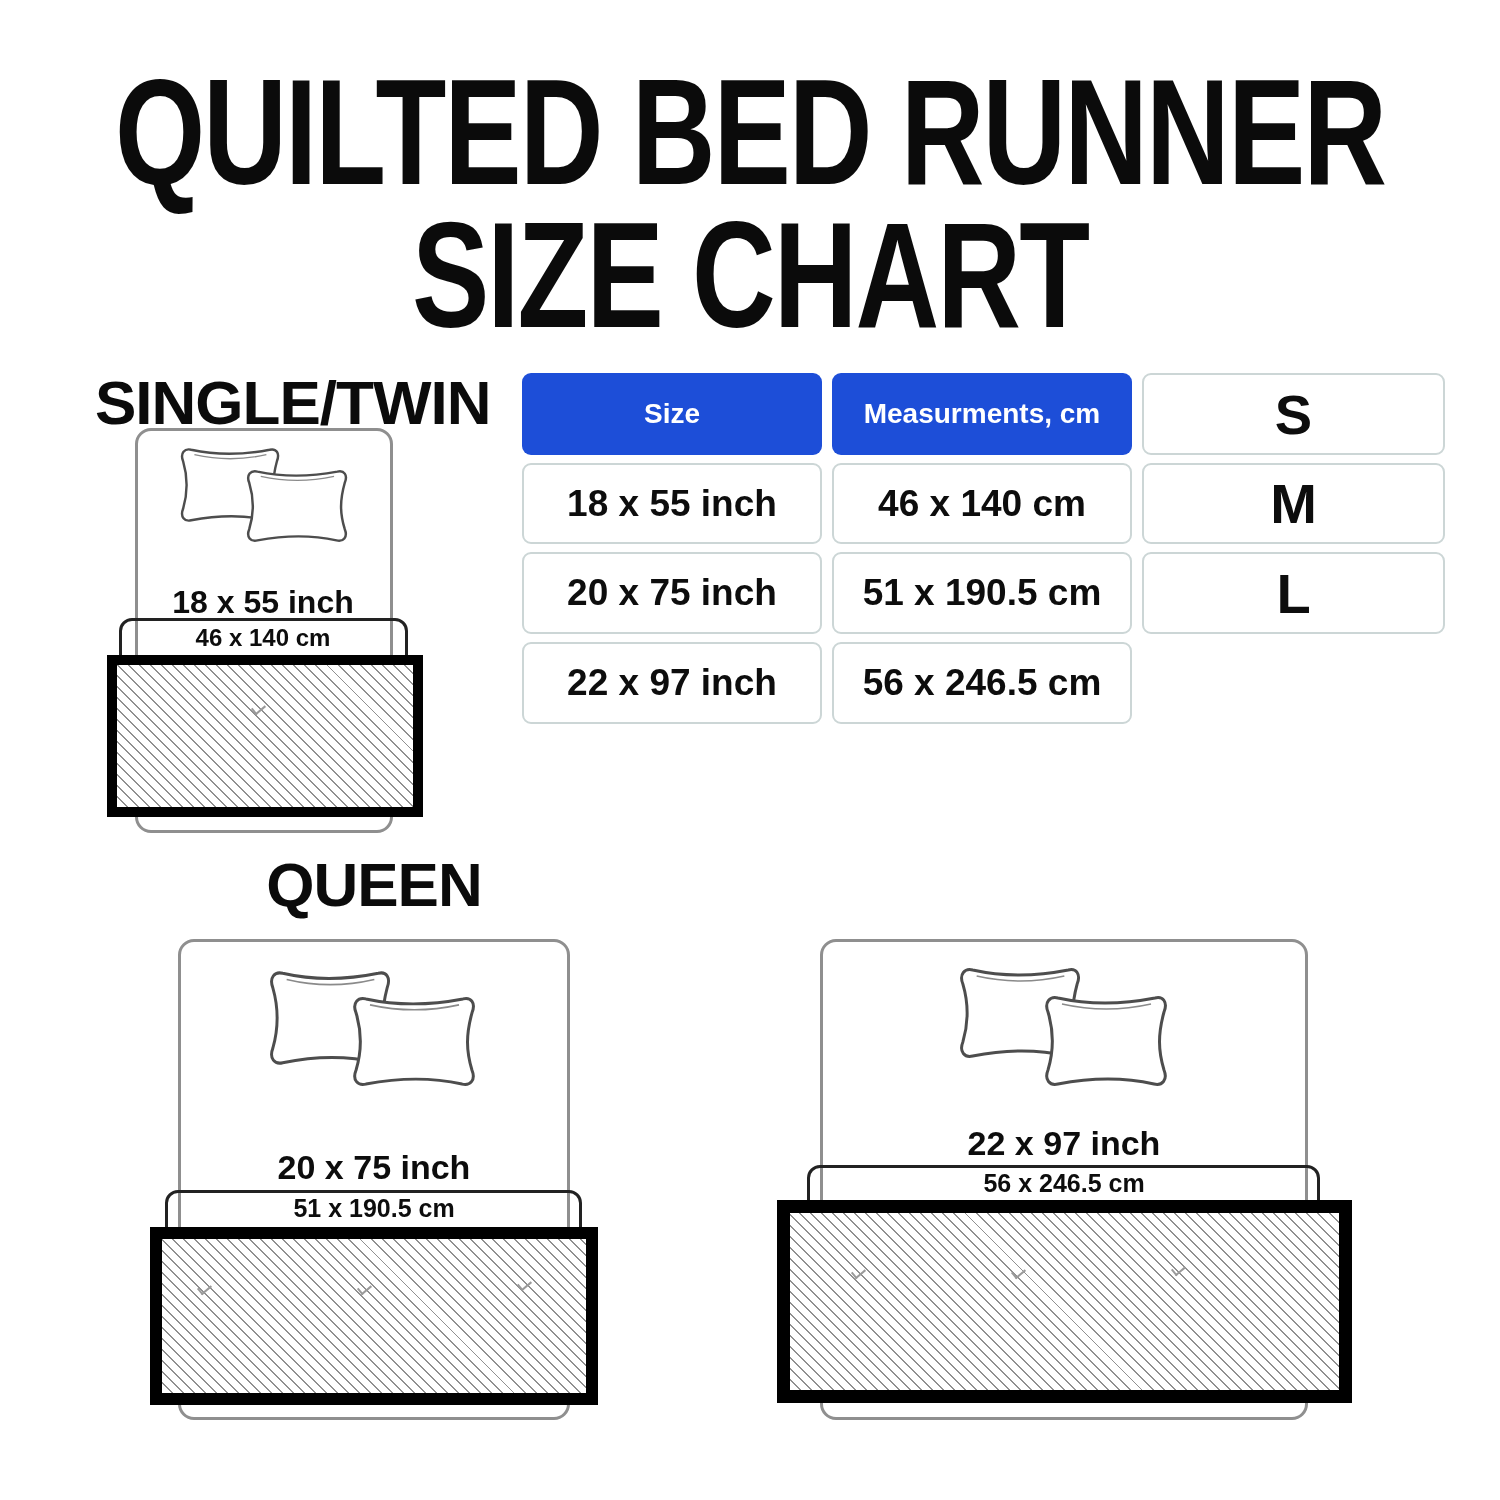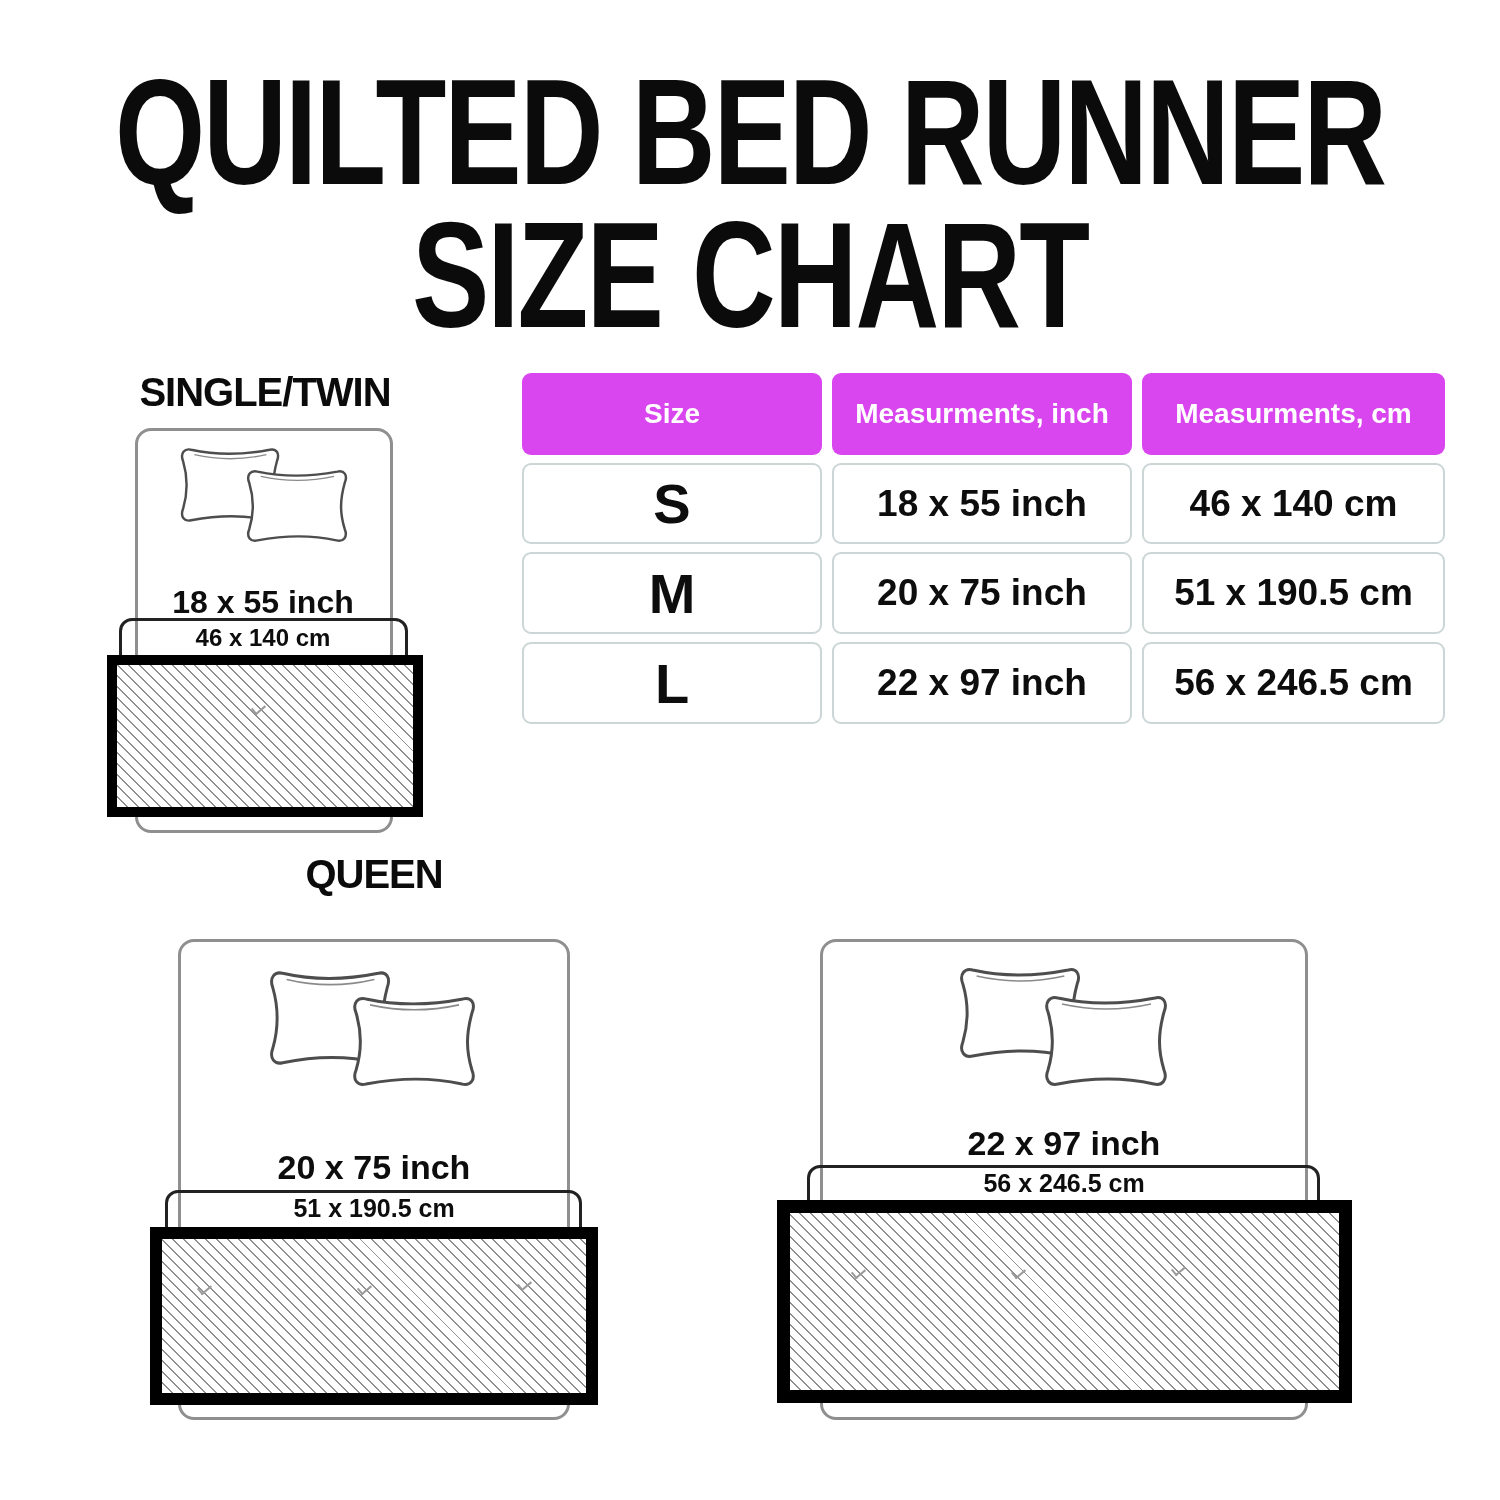--- a/index.html
+++ b/index.html
@@ -24,37 +24,37 @@
 
   
   .size-table {
     position: absolute; left: 522px; top: 373px; z-index: 2;
     display: grid;
     grid-template-columns: 300px 300px 303px;
     grid-template-rows: 82px 81px 82px 82px;
     row-gap: 8px; column-gap: 10px;
   }
   .size-table .h {
-    background: #d946ef; border-radius: 9px; color: #ffffff;
+    background: #1d4ed8; border-radius: 9px; color: #ffffff;
     display: flex; align-items: center; justify-content: center;
     font-size: 28px; font-weight: 700;
   }
   .size-table .c {
     background: #ffffff; border: 2px solid #ccd6d6; border-radius: 9px;
     display: flex; align-items: center; justify-content: center;
     font-weight: 700; color: #0d0d0d;
   }
   .size-table .c.sz { font-size: 56px; }
   .size-table .c.ms { font-size: 37px; }
 
   
   .sec-label {
     position: absolute; z-index: 6; text-align: center;
     font-weight: 800; color: #0b0b0b; letter-spacing: -1px; white-space: nowrap;
-    font-size: 40px; line-height: 1;
+    font-size: 62px; line-height: 1;
   }
   .bed {
     position: absolute; z-index: 1; background: #ffffff;
     border: 3px solid #8f8f8f; border-radius: 16px;
   }
   .pillow { position: absolute; z-index: 2; }
   .bracket {
     position: absolute; z-index: 3; background: transparent;
     border: 3px solid #222222; border-radius: 13px;
   }
@@ -118,21 +118,20 @@
 
 <div class="canvas">
 
   <div class="title">
     <div>QUILTED BED RUNNER</div>
     <div>SIZE CHART</div>
   </div>
 
   <div class="size-table">
     <div class="h">Size</div>
-    <div class="h">Measurments, inch</div>
     <div class="h">Measurments, cm</div>
 
     <div class="c sz">S</div>
     <div class="c ms">18 x 55 inch</div>
     <div class="c ms">46 x 140 cm</div>
 
     <div class="c sz">M</div>
     <div class="c ms">20 x 75 inch</div>
     <div class="c ms">51 x 190.5 cm</div>
 

